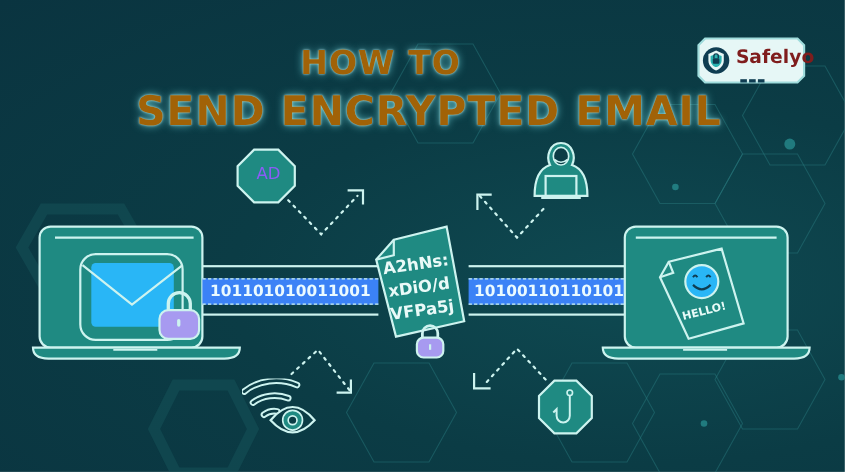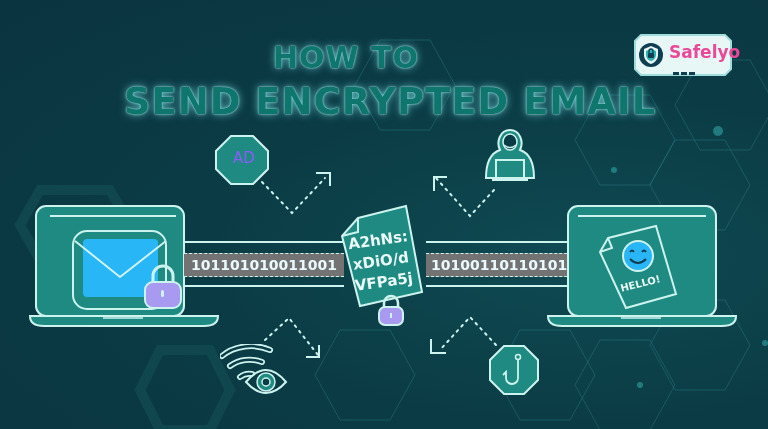--- a/index.html
+++ b/index.html
@@ -4,38 +4,38 @@
 <style>
   html, body { margin: 0; padding: 0; }
   body {
     width: 768px; height: 429px; overflow: hidden; position: relative;
     background: radial-gradient(ellipse at 75% 60%, #0f4a52 0%, #0b3c45 45%, #0a3440 100%);
     font-family: "DejaVu Sans", sans-serif;
   }
   .hexbg { position: absolute; inset: 0; }
   .title {
     position: absolute; left: 0; width: 692px; text-align: center;
-    color: #0f766e; font-weight: bold; letter-spacing: 1px;
+    color: #a16207; font-weight: bold; letter-spacing: 1px;
     text-shadow: 0 0 8px rgba(120,230,235,0.75), 0 0 2px #e8ffff;
     font-family: "DejaVu Sans", sans-serif;
   }
   .t1 { top: 40px; font-size: 30px; }
   .t2 { top: 80px; font-size: 37px; padding-left: 44px; }
   .logo {
     position: absolute; left: 633px; top: 33px; width: 100px; height: 44px;
   }
   .logo-text {
     position: absolute; left: 669px; top: 42px; font-size: 17px; font-weight: bold;
-    color: #ec4899; font-family: "DejaVu Sans", sans-serif;
+    color: #7f1d1d; font-family: "DejaVu Sans", sans-serif;
   }
   .abs { position: absolute; }
   .binary {
     position: absolute; height: 22px; line-height: 22px; color: #eafaff;
     font-size: 14px; font-weight: bold; text-align: center;
-    background: #737373; font-family: "DejaVu Sans", sans-serif;
+    background: #3b82f6; font-family: "DejaVu Sans", sans-serif;
   }
   .cipher {
     position: absolute; left: 346px; top: 230px; width: 70px; text-align: center;
     color: #eafaf8; font-weight: bold; font-size: 15px; line-height: 21px;
     transform: rotate(-8deg); font-family: "DejaVu Sans", sans-serif;
   }
   .ad-text {
     position: absolute; left: 229px; top: 149px; width: 30px; text-align: center;
     color: #8b5cf6; font-size: 15px; font-family: "DejaVu Sans", sans-serif;
   }

